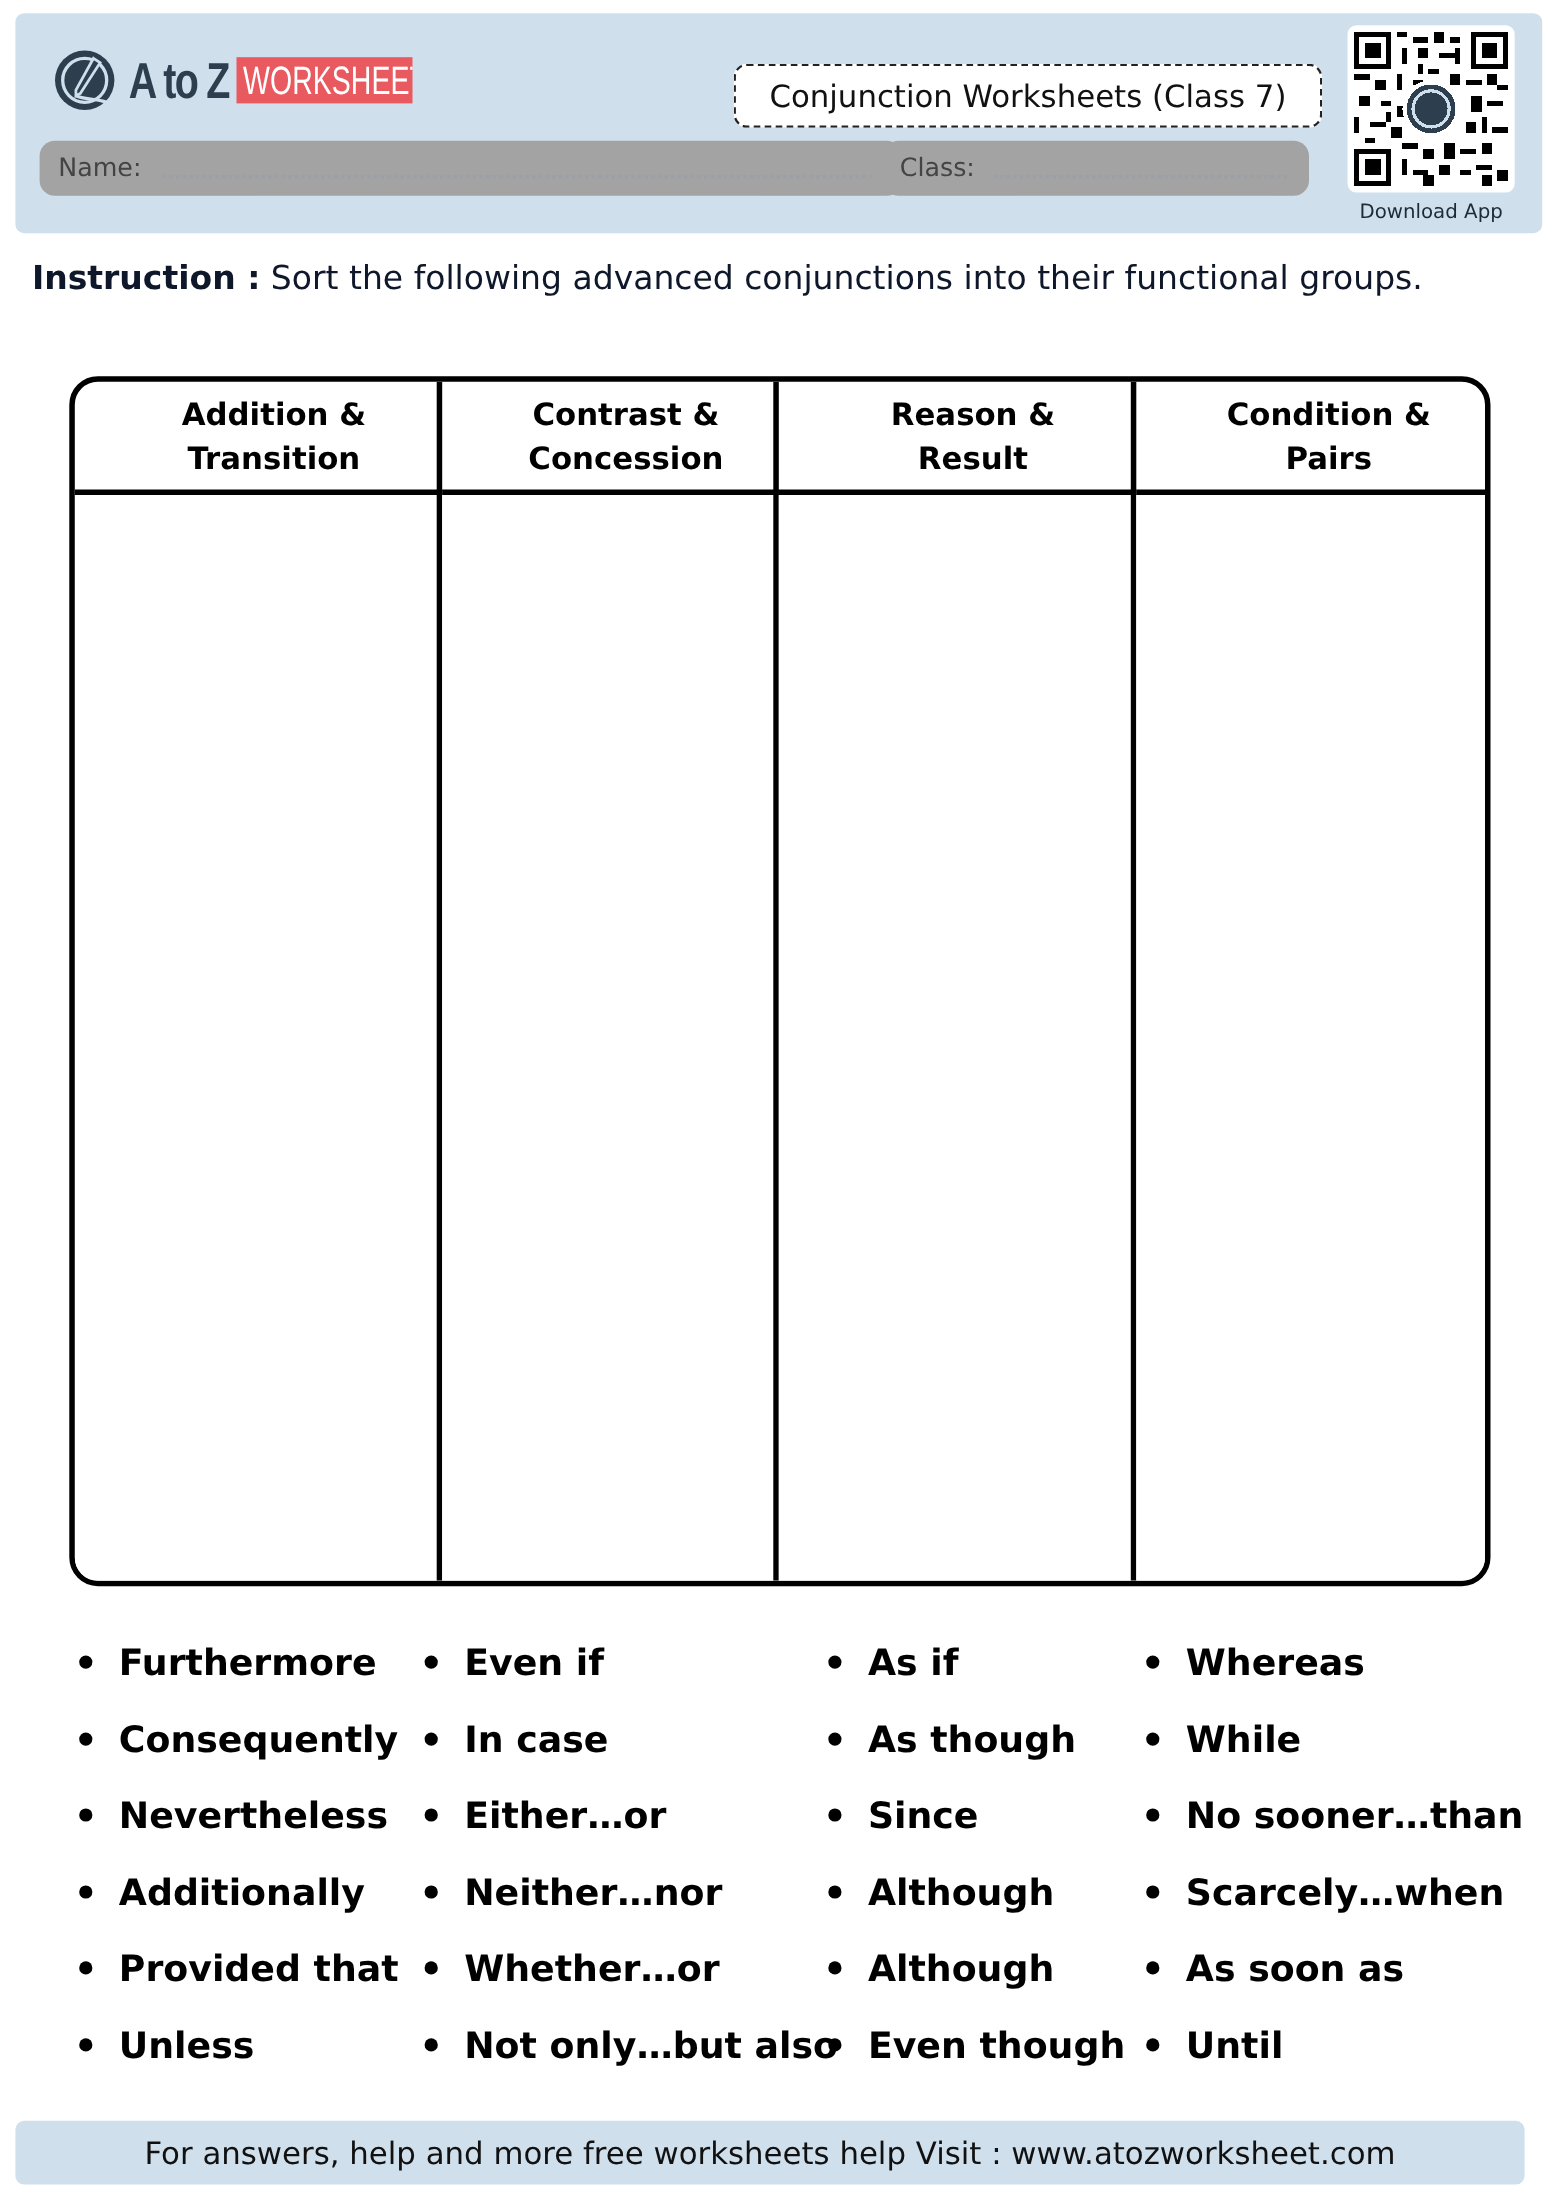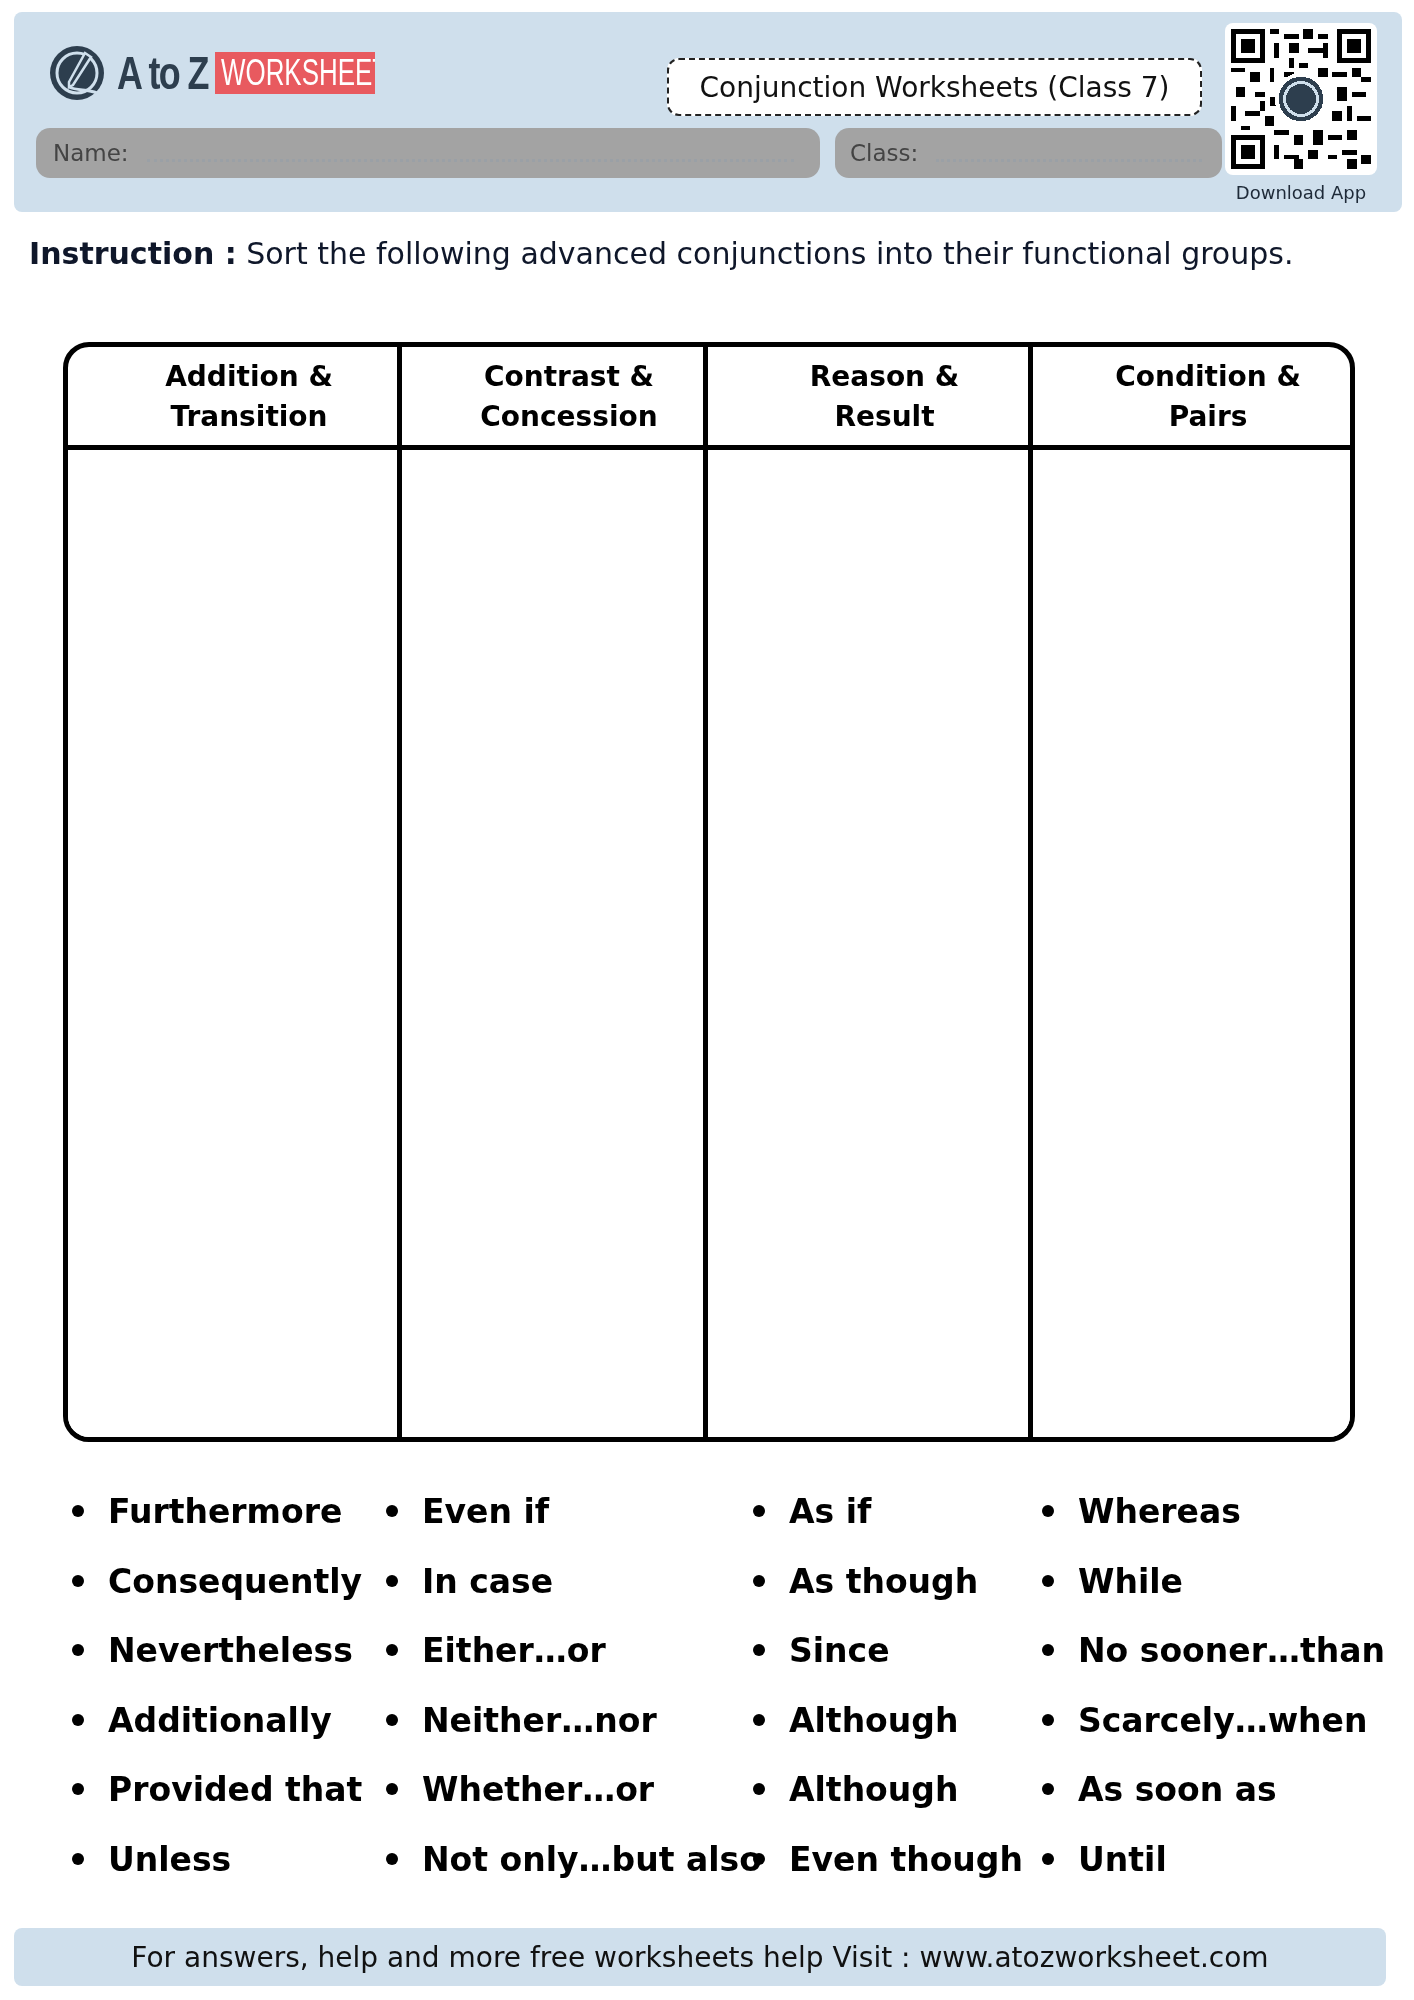--- a/index.html
+++ b/index.html
@@ -29,21 +29,21 @@
     background: #fff; border: 2px dashed #222; border-radius: 12px;
     display: flex; align-items: center; justify-content: center;
     font-size: 28px; color: #111; white-space: nowrap;
   }
 
   .field {
     position: absolute; top: 128px; height: 50px; background: #a3a3a3; border-radius: 14px;
     display: flex; align-items: center; padding-left: 17px;
   }
   .field-name { left: 36px; width: 784px; }
-  .field-class { left: 835px; width: 387px; padding-left: 15px; }
+  .field-class { left: 803px; width: 387px; padding-left: 15px; }
   .field-label { font-size: 23px; color: #444; white-space: nowrap; }
   .field-line { flex: 1; margin: 14px 26px 0 18px; border-bottom: 3px dotted #9aa0a6; height: 2px; }
   .field-class .field-line { margin-right: 20px; }
 
   .qr {
     position: absolute; left: 1225px; top: 23px; width: 152px; height: 152px;
     background: #fff; border-radius: 8px; padding: 6px;
   }
   .qr svg { width: 140px; height: 140px; display: block; }
   .download-app {

